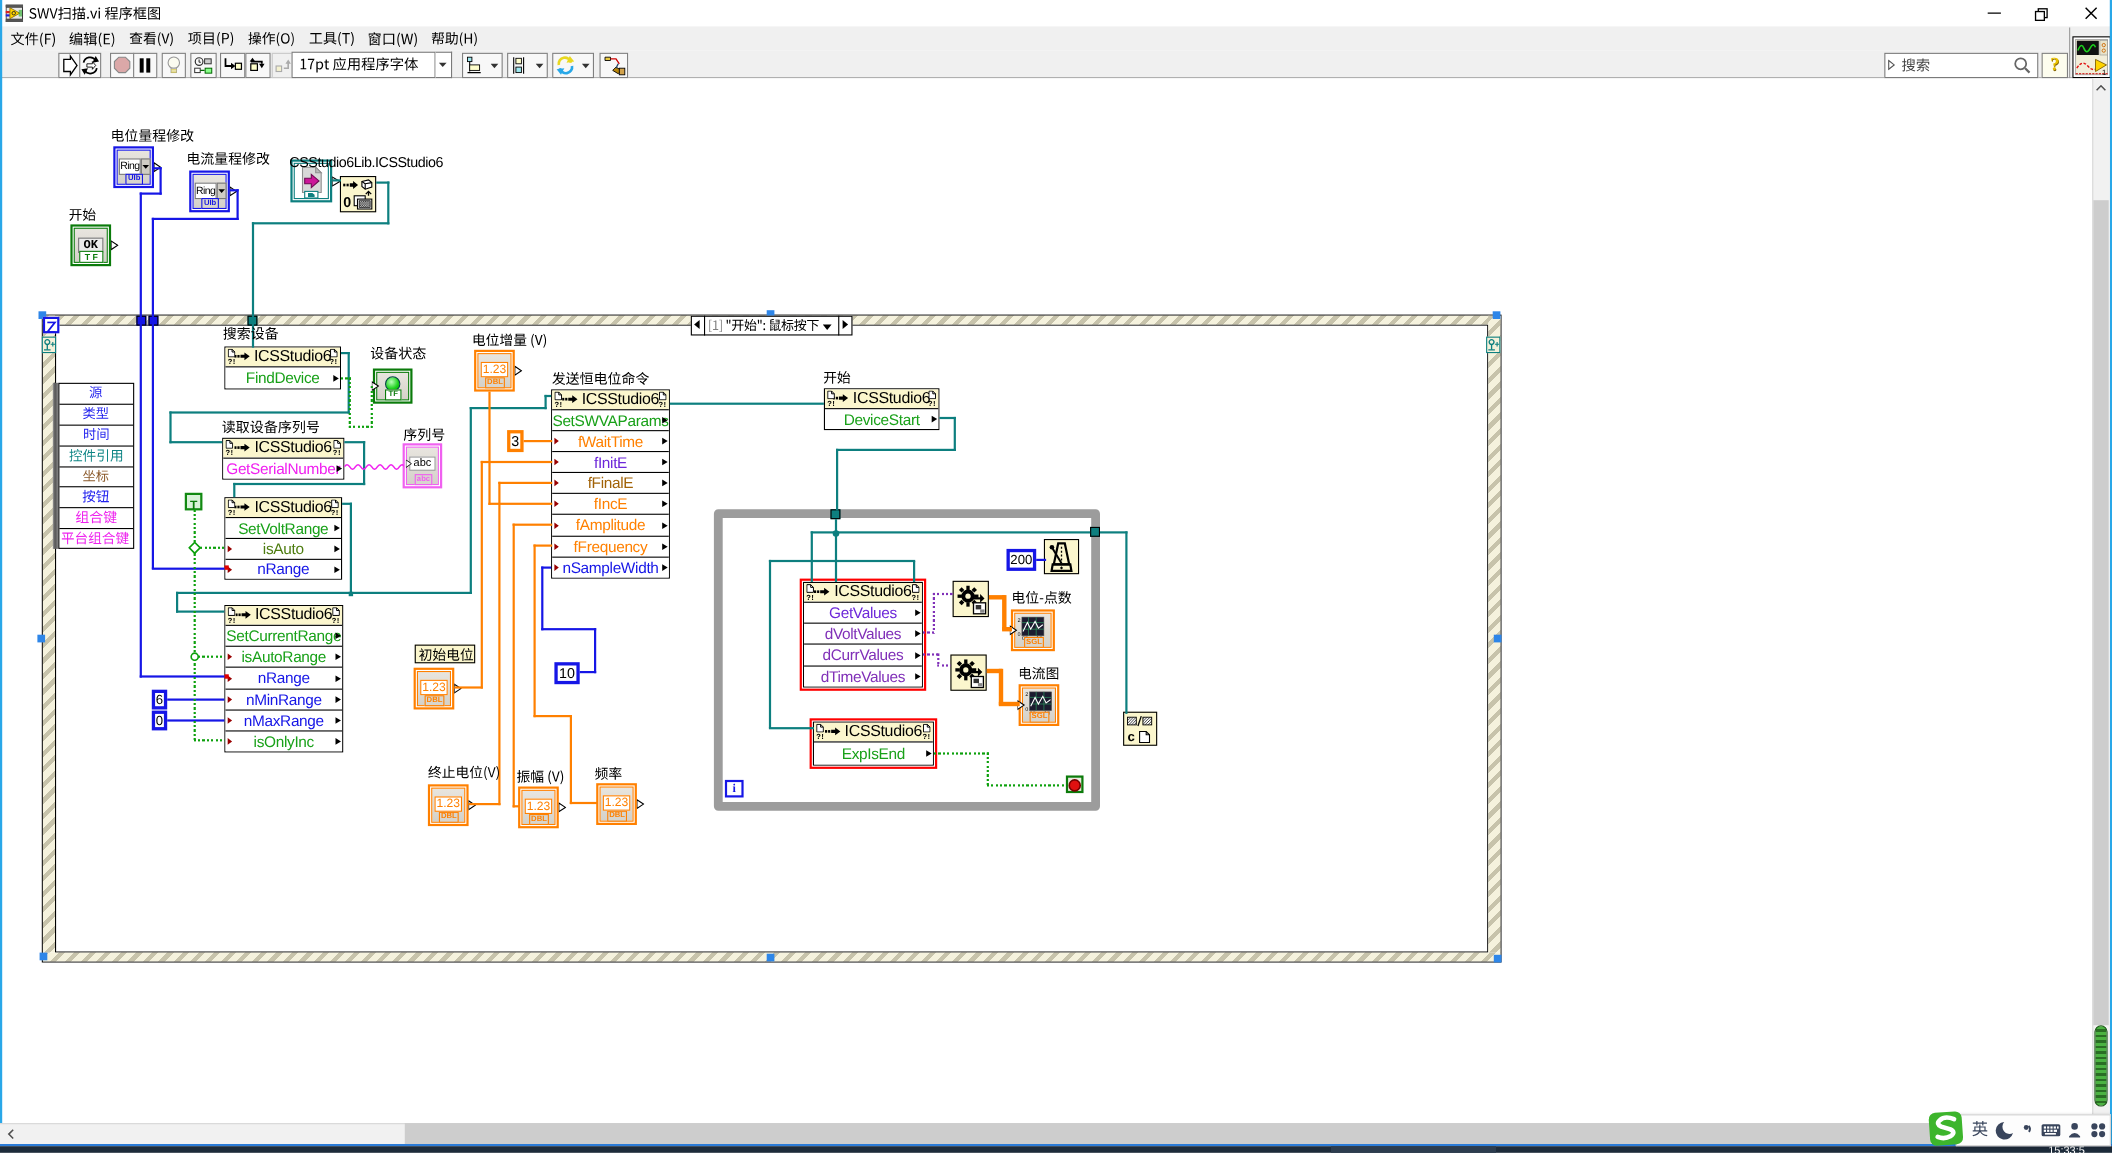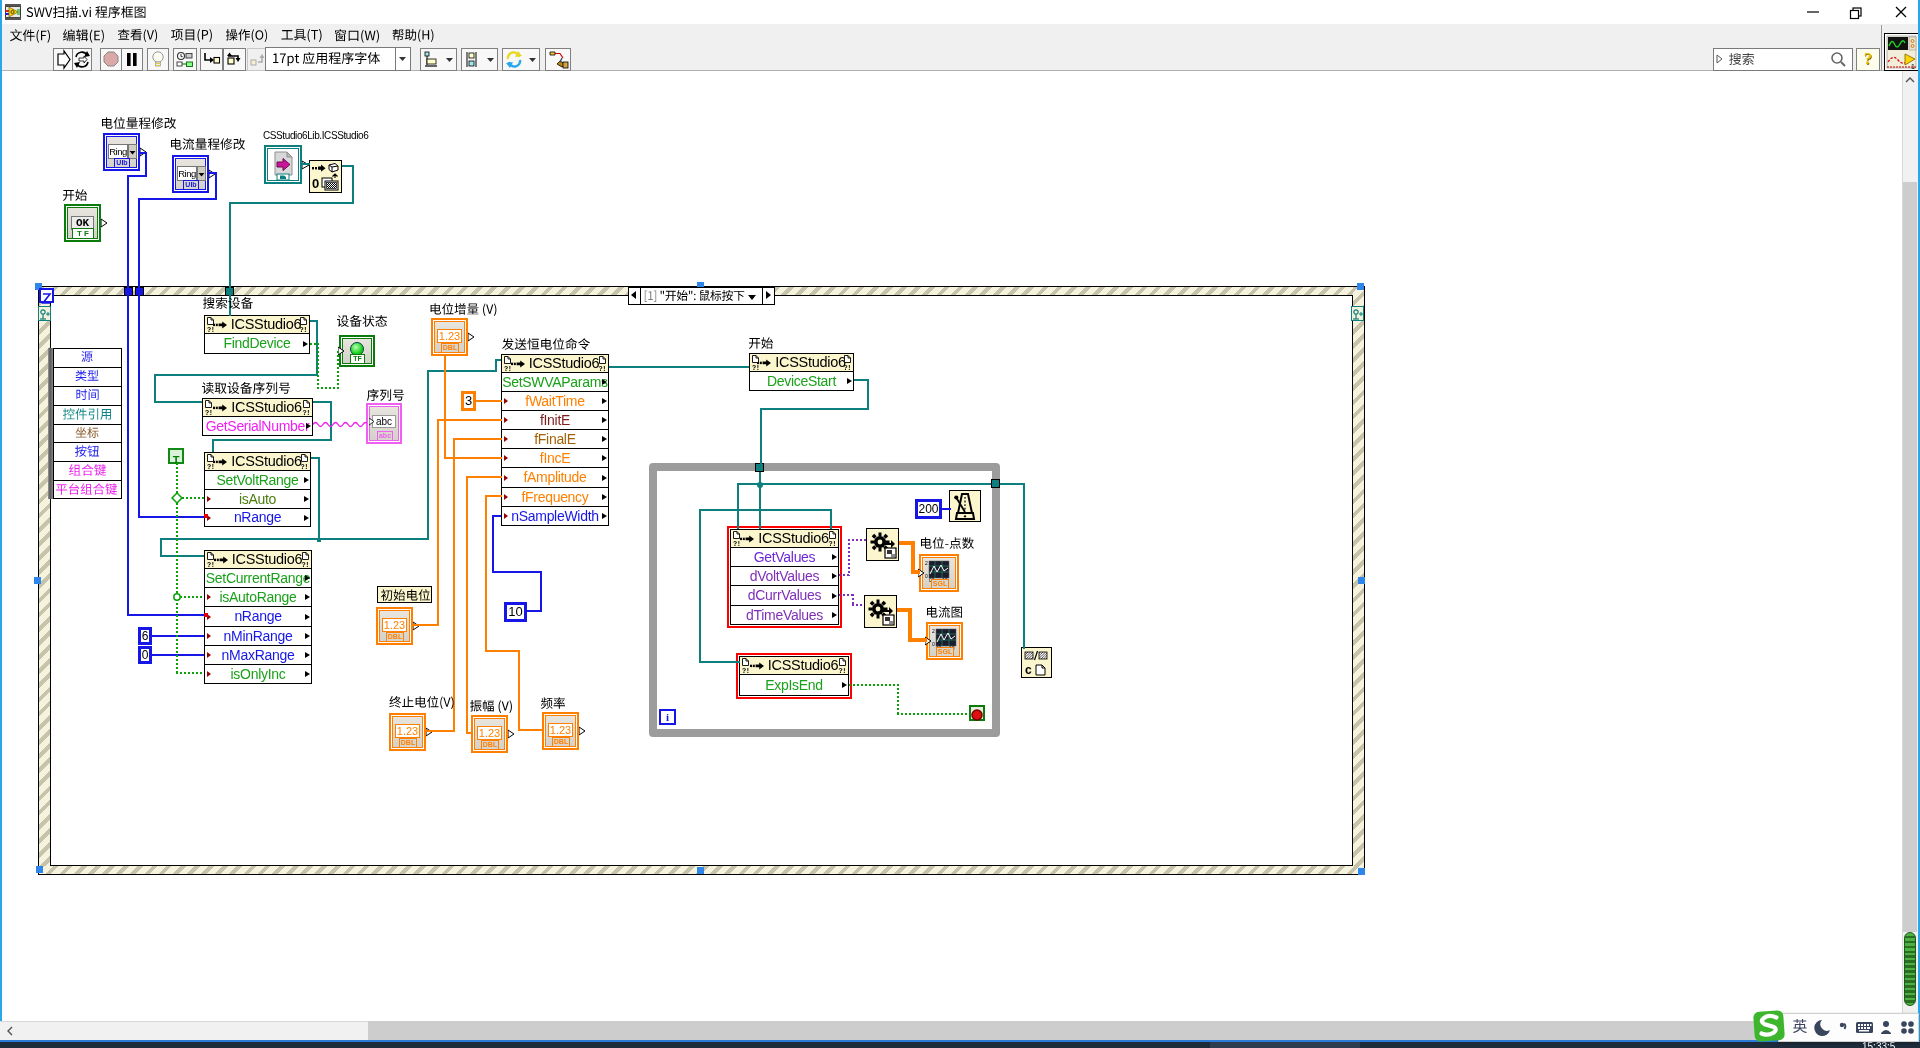--- a/index.html
+++ b/index.html
@@ -378,21 +378,21 @@
       </svg>
       <b class="abs" style="right:2px;bottom:-1px;font-size:7px;line-height:7px;letter-spacing:-0.5px;font-family:'Liberation Mono',monospace">?!</b>
       <span style="display:block;text-align:center;font-size:14.5px;letter-spacing:-0.3px;line-height:17px;white-space:nowrap"><svg width="15" height="8" viewBox="0 0 15 8" style="margin-right:3px">
           <rect x="0" y="2.7" width="2" height="2.4" fill="#000"></rect>
           <rect x="2.8" y="2.7" width="2" height="2.4" fill="#000"></rect>
           <polygon points="5.6,2.5 9.2,2.5 9.2,0.4 14,3.9 9.2,7.4 9.2,5.3 5.6,5.3" fill="#000"></polygon>
         </svg>ICSStudio6</span>
     </div>
     <div class="nrow2" style="height:19px;line-height:18px;color:#19A119">SetSWVAParams<i class="oarr" style="right:1px;top:6px"></i></div>
     <div class="nrow2" style="height:19px;line-height:18px;color:#FF8000">fWaitTime<i class="oarr" style="right:1px;top:6px"></i><i class="iarr" style="left:2px;top:6px;border-left-color:#900"></i></div>
-    <div class="nrow2" style="height:19px;line-height:18px;color:#7f1d1d">fInitE<i class="oarr" style="right:1px;top:6px"></i><i class="iarr" style="left:2px;top:6px;border-left-color:#900"></i></div>
+    <div class="nrow2" style="height:19px;line-height:18px;color:#6d28d9">fInitE<i class="oarr" style="right:1px;top:6px"></i><i class="iarr" style="left:2px;top:6px;border-left-color:#900"></i></div>
     <div class="nrow2" style="height:19px;line-height:18px;color:#a16207">fFinalE<i class="oarr" style="right:1px;top:6px"></i><i class="iarr" style="left:2px;top:6px;border-left-color:#900"></i></div>
     <div class="nrow2" style="height:19px;line-height:18px;color:#FF8000">fIncE<i class="oarr" style="right:1px;top:6px"></i><i class="iarr" style="left:2px;top:6px;border-left-color:#900"></i></div>
     <div class="nrow2" style="height:20px;line-height:19px;color:#FF8000">fAmplitude<i class="oarr" style="right:1px;top:7px"></i><i class="iarr" style="left:2px;top:7px;border-left-color:#900"></i></div>
     <div class="nrow2" style="height:19px;line-height:18px;color:#FF8000">fFrequency<i class="oarr" style="right:1px;top:6px"></i><i class="iarr" style="left:2px;top:6px;border-left-color:#900"></i></div>
     <div class="nrow2" style="height:19px;line-height:18px;color:#1616E6">nSampleWidth<i class="oarr" style="right:1px;top:6px"></i><i class="iarr" style="left:2px;top:6px;border-left-color:#900"></i></div>
   </div>
 <div class="abs" style="left:749px;top:353px;width:105px;height:38px;border:1px solid #000;background:#fff">
     <div style="position:relative;height:17px;background:#FBF6CD">
       <svg class="abs" style="left:2px;top:1px" width="7" height="8" viewBox="0 0 7 8">
         <path d="M0.5 0.5 H4 L6.5 3 V7.5 H0.5 Z" fill="#fff" stroke="#000" stroke-width="0.9"></path>
@@ -790,21 +790,21 @@
   </svg>
 <svg class="lb " style="left:102px;top:117px" width="75" height="13" viewBox="1.6 -10.8 75.2 12.8">
     <path fill="#000" d="M5.7 -5.2V-3.4H2.6V-5.2ZM6.7 -5.2H10.0V-3.4H6.7ZM5.7 -6.1H2.6V-7.9H5.7ZM6.7 -6.1V-7.9H10.0V-6.1ZM1.6 -8.8V-1.6H2.6V-2.4H5.7V-1.1C5.7 0.4 6.2 0.8 7.6 0.8C7.9 0.8 10.0 0.8 10.4 0.8C11.7 0.8 12.1 0.1 12.2 -1.8C11.9 -1.9 11.5 -2.1 11.3 -2.2C11.2 -0.6 11.0 -0.2 10.3 -0.2C9.9 -0.2 8.0 -0.2 7.6 -0.2C6.9 -0.2 6.7 -0.3 6.7 -1.1V-2.4H11.0V-8.8H6.7V-10.6H5.7V-8.8ZM17.4 -8.4V-7.4H24.3V-8.4ZM18.2 -6.5C18.6 -4.7 19.0 -2.3 19.1 -1.0L20.0 -1.3C19.9 -2.6 19.5 -4.9 19.1 -6.7ZM19.9 -10.5C20.2 -9.9 20.4 -9.0 20.5 -8.5L21.5 -8.8C21.4 -9.3 21.1 -10.1 20.8 -10.8ZM16.8 -0.4V0.5H24.8V-0.4H22.2C22.7 -2.1 23.2 -4.6 23.5 -6.6L22.5 -6.8C22.3 -4.9 21.8 -2.1 21.3 -0.4ZM16.3 -10.6C15.6 -8.7 14.4 -6.8 13.2 -5.5C13.3 -5.3 13.6 -4.8 13.7 -4.6C14.2 -5.1 14.6 -5.6 15.0 -6.1V1.0H15.9V-7.6C16.4 -8.5 16.9 -9.4 17.2 -10.4ZM28.6 -8.4H34.9V-7.7H28.6ZM28.6 -9.7H34.9V-9.0H28.6ZM27.6 -10.3V-7.2H35.8V-10.3ZM26.1 -6.6V-5.9H37.5V-6.6ZM28.3 -3.5H31.3V-2.7H28.3ZM32.2 -3.5H35.3V-2.7H32.2ZM28.3 -4.7H31.3V-4.0H28.3ZM32.2 -4.7H35.3V-4.0H32.2ZM26.0 -0.0V0.7H37.5V-0.0H32.2V-0.8H36.5V-1.4H32.2V-2.1H36.2V-5.3H27.4V-2.1H31.3V-1.4H27.1V-0.8H31.3V-0.0ZM44.9 -9.3H48.7V-7.0H44.9ZM44.0 -10.1V-6.1H49.6V-10.1ZM43.8 -2.7V-1.8H46.3V-0.2H42.9V0.7H50.3V-0.2H47.2V-1.8H49.8V-2.7H47.2V-4.2H50.1V-5.0H43.5V-4.2H46.3V-2.7ZM42.7 -10.5C41.7 -10.1 40.1 -9.7 38.6 -9.4C38.8 -9.2 38.9 -8.9 38.9 -8.7C39.5 -8.8 40.2 -8.9 40.8 -9.0V-7.1H38.7V-6.2H40.7C40.2 -4.7 39.3 -3.1 38.5 -2.2C38.6 -2.0 38.8 -1.6 39.0 -1.3C39.6 -2.1 40.3 -3.4 40.8 -4.6V1.0H41.7V-4.5C42.2 -3.9 42.7 -3.3 42.9 -2.9L43.5 -3.7C43.2 -3.9 42.1 -5.1 41.7 -5.4V-6.2H43.3V-7.1H41.7V-9.3C42.3 -9.4 42.9 -9.6 43.3 -9.8ZM59.7 -4.9C59.0 -4.2 57.7 -3.6 56.6 -3.3C56.7 -3.1 57.0 -2.9 57.1 -2.7C58.3 -3.1 59.6 -3.8 60.4 -4.6ZM60.9 -3.6C60.0 -2.7 58.3 -2.0 56.7 -1.7C56.9 -1.5 57.1 -1.2 57.2 -1.0C58.9 -1.5 60.6 -2.3 61.6 -3.3ZM62.1 -2.3C60.9 -1.0 58.6 -0.2 56.0 0.2C56.2 0.4 56.4 0.7 56.5 1.0C59.2 0.5 61.6 -0.4 62.9 -1.9ZM54.7 -7.1V-1.0H55.5V-7.1ZM57.8 -8.5H61.4C60.9 -7.8 60.3 -7.2 59.6 -6.7C58.8 -7.2 58.2 -7.9 57.8 -8.5ZM58.0 -10.7C57.4 -9.3 56.5 -8.0 55.5 -7.1C55.7 -7.0 56.1 -6.7 56.2 -6.6C56.6 -6.9 57.0 -7.4 57.4 -7.8C57.7 -7.3 58.2 -6.8 58.8 -6.3C57.8 -5.7 56.7 -5.4 55.5 -5.2C55.7 -5.0 55.9 -4.6 56.0 -4.4C57.2 -4.7 58.5 -5.1 59.6 -5.8C60.4 -5.2 61.4 -4.8 62.6 -4.5C62.7 -4.7 63.0 -5.1 63.1 -5.3C62.1 -5.5 61.1 -5.8 60.3 -6.2C61.3 -7.0 62.1 -7.9 62.6 -9.0L62.0 -9.3L61.9 -9.3H58.3C58.5 -9.7 58.7 -10.1 58.9 -10.5ZM53.8 -10.6C53.2 -8.6 52.2 -6.7 51.1 -5.4C51.2 -5.2 51.5 -4.7 51.5 -4.4C52.0 -4.9 52.4 -5.5 52.7 -6.1V1.0H53.6V-7.8C54.0 -8.6 54.4 -9.5 54.7 -10.4ZM71.1 -7.4H73.8C73.5 -5.8 73.1 -4.4 72.5 -3.2C71.8 -4.4 71.4 -5.8 71.1 -7.3ZM64.5 -9.8V-8.8H68.0V-6.1H64.6V-1.3C64.6 -0.8 64.4 -0.7 64.2 -0.6C64.4 -0.3 64.6 0.1 64.6 0.4C64.9 0.2 65.4 -0.1 69.1 -1.5C69.0 -1.7 69.0 -2.1 69.0 -2.4L65.6 -1.2V-5.2H68.9L68.9 -5.1C69.1 -5.0 69.5 -4.6 69.6 -4.4C70.0 -4.9 70.3 -5.4 70.5 -6.0C70.9 -4.6 71.3 -3.4 71.9 -2.3C71.1 -1.2 70.1 -0.4 68.8 0.2C69.0 0.4 69.3 0.8 69.4 1.1C70.7 0.4 71.7 -0.4 72.5 -1.4C73.2 -0.4 74.0 0.4 75.1 1.0C75.3 0.7 75.6 0.3 75.8 0.2C74.7 -0.4 73.8 -1.2 73.0 -2.2C73.9 -3.6 74.4 -5.3 74.8 -7.4H75.6V-8.3H71.5C71.7 -9.0 71.9 -9.8 72.0 -10.5L71.1 -10.7C70.7 -8.6 70.0 -6.6 69.0 -5.2V-9.8Z"></path>
   </svg>
 <svg class="lb " style="left:171px;top:138px" width="75" height="13" viewBox="1.6 -10.7 75.2 12.7">
     <path fill="#000" d="M5.7 -5.2V-3.4H2.6V-5.2ZM6.7 -5.2H10.0V-3.4H6.7ZM5.7 -6.1H2.6V-7.9H5.7ZM6.7 -6.1V-7.9H10.0V-6.1ZM1.6 -8.8V-1.6H2.6V-2.4H5.7V-1.1C5.7 0.4 6.2 0.8 7.6 0.8C7.9 0.8 10.0 0.8 10.4 0.8C11.7 0.8 12.1 0.1 12.2 -1.8C11.9 -1.9 11.5 -2.1 11.3 -2.2C11.2 -0.6 11.0 -0.2 10.3 -0.2C9.9 -0.2 8.0 -0.2 7.6 -0.2C6.9 -0.2 6.7 -0.3 6.7 -1.1V-2.4H11.0V-8.8H6.7V-10.6H5.7V-8.8ZM20.0 -4.6V0.5H20.9V-4.6ZM17.8 -4.6V-3.3C17.8 -2.1 17.6 -0.7 16.1 0.4C16.3 0.5 16.6 0.8 16.7 1.0C18.4 -0.2 18.6 -1.9 18.6 -3.3V-4.6ZM22.3 -4.6V-0.6C22.3 0.2 22.4 0.4 22.5 0.6C22.7 0.7 23.0 0.8 23.2 0.8C23.4 0.8 23.7 0.8 23.9 0.8C24.1 0.8 24.3 0.7 24.5 0.7C24.7 0.6 24.8 0.4 24.8 0.2C24.9 -0.1 24.9 -0.7 24.9 -1.3C24.7 -1.4 24.4 -1.5 24.3 -1.7C24.3 -1.0 24.2 -0.6 24.2 -0.4C24.2 -0.2 24.2 -0.1 24.1 -0.0C24.0 0.0 23.9 0.0 23.8 0.0C23.7 0.0 23.5 0.0 23.5 0.0C23.4 0.0 23.3 0.0 23.3 -0.0C23.2 -0.1 23.2 -0.2 23.2 -0.5V-4.6ZM13.8 -9.8C14.5 -9.4 15.5 -8.7 15.9 -8.2L16.5 -8.9C16.1 -9.4 15.1 -10.1 14.3 -10.5ZM13.2 -6.3C14.0 -6.0 15.0 -5.4 15.5 -4.9L16.1 -5.7C15.5 -6.1 14.5 -6.7 13.7 -7.0ZM13.5 0.2 14.3 0.9C15.1 -0.3 16.0 -1.9 16.6 -3.3L16.0 -3.9C15.2 -2.5 14.2 -0.8 13.5 0.2ZM19.8 -10.5C20.0 -10.0 20.2 -9.5 20.4 -9.0H16.7V-8.2H19.2C18.7 -7.5 18.0 -6.6 17.7 -6.3C17.5 -6.1 17.1 -6.0 16.9 -6.0C17.0 -5.8 17.1 -5.3 17.1 -5.1C17.5 -5.2 18.1 -5.3 23.3 -5.6C23.6 -5.3 23.8 -5.0 24.0 -4.7L24.7 -5.2C24.3 -5.9 23.3 -7.1 22.5 -8.0L21.8 -7.5C22.1 -7.2 22.4 -6.8 22.7 -6.4L18.7 -6.2C19.2 -6.7 19.8 -7.5 20.3 -8.2H24.7V-9.0H21.3C21.2 -9.5 20.9 -10.1 20.7 -10.7ZM28.6 -8.4H34.9V-7.7H28.6ZM28.6 -9.7H34.9V-9.0H28.6ZM27.6 -10.3V-7.2H35.8V-10.3ZM26.1 -6.6V-5.9H37.5V-6.6ZM28.3 -3.5H31.3V-2.7H28.3ZM32.2 -3.5H35.3V-2.7H32.2ZM28.3 -4.7H31.3V-4.0H28.3ZM32.2 -4.7H35.3V-4.0H32.2ZM26.0 -0.0V0.7H37.5V-0.0H32.2V-0.8H36.5V-1.4H32.2V-2.1H36.2V-5.3H27.4V-2.1H31.3V-1.4H27.1V-0.8H31.3V-0.0ZM44.9 -9.3H48.7V-7.0H44.9ZM44.0 -10.1V-6.1H49.6V-10.1ZM43.8 -2.7V-1.8H46.3V-0.2H42.9V0.7H50.3V-0.2H47.2V-1.8H49.8V-2.7H47.2V-4.2H50.1V-5.0H43.5V-4.2H46.3V-2.7ZM42.7 -10.5C41.7 -10.1 40.1 -9.7 38.6 -9.4C38.8 -9.2 38.9 -8.9 38.9 -8.7C39.5 -8.8 40.2 -8.9 40.8 -9.0V-7.1H38.7V-6.2H40.7C40.2 -4.7 39.3 -3.1 38.5 -2.2C38.6 -2.0 38.8 -1.6 39.0 -1.3C39.6 -2.1 40.3 -3.4 40.8 -4.6V1.0H41.7V-4.5C42.2 -3.9 42.7 -3.3 42.9 -2.9L43.5 -3.7C43.2 -3.9 42.1 -5.1 41.7 -5.4V-6.2H43.3V-7.1H41.7V-9.3C42.3 -9.4 42.9 -9.6 43.3 -9.8ZM59.7 -4.9C59.0 -4.2 57.7 -3.6 56.6 -3.3C56.7 -3.1 57.0 -2.9 57.1 -2.7C58.3 -3.1 59.6 -3.8 60.4 -4.6ZM60.9 -3.6C60.0 -2.7 58.3 -2.0 56.7 -1.7C56.9 -1.5 57.1 -1.2 57.2 -1.0C58.9 -1.5 60.6 -2.3 61.6 -3.3ZM62.1 -2.3C60.9 -1.0 58.6 -0.2 56.0 0.2C56.2 0.4 56.4 0.7 56.5 1.0C59.2 0.5 61.6 -0.4 62.9 -1.9ZM54.7 -7.1V-1.0H55.5V-7.1ZM57.8 -8.5H61.4C60.9 -7.8 60.3 -7.2 59.6 -6.7C58.8 -7.2 58.2 -7.9 57.8 -8.5ZM58.0 -10.7C57.4 -9.3 56.5 -8.0 55.5 -7.1C55.7 -7.0 56.1 -6.7 56.2 -6.6C56.6 -6.9 57.0 -7.4 57.4 -7.8C57.7 -7.3 58.2 -6.8 58.8 -6.3C57.8 -5.7 56.7 -5.4 55.5 -5.2C55.7 -5.0 55.9 -4.6 56.0 -4.4C57.2 -4.7 58.5 -5.1 59.6 -5.8C60.4 -5.2 61.4 -4.8 62.6 -4.5C62.7 -4.7 63.0 -5.1 63.1 -5.3C62.1 -5.5 61.1 -5.8 60.3 -6.2C61.3 -7.0 62.1 -7.9 62.6 -9.0L62.0 -9.3L61.9 -9.3H58.3C58.5 -9.7 58.7 -10.1 58.9 -10.5ZM53.8 -10.6C53.2 -8.6 52.2 -6.7 51.1 -5.4C51.2 -5.2 51.5 -4.7 51.5 -4.4C52.0 -4.9 52.4 -5.5 52.7 -6.1V1.0H53.6V-7.8C54.0 -8.6 54.4 -9.5 54.7 -10.4ZM71.1 -7.4H73.8C73.5 -5.8 73.1 -4.4 72.5 -3.2C71.8 -4.4 71.4 -5.8 71.1 -7.3ZM64.5 -9.8V-8.8H68.0V-6.1H64.6V-1.3C64.6 -0.8 64.4 -0.7 64.2 -0.6C64.4 -0.3 64.6 0.1 64.6 0.4C64.9 0.2 65.4 -0.1 69.1 -1.5C69.0 -1.7 69.0 -2.1 69.0 -2.4L65.6 -1.2V-5.2H68.9L68.9 -5.1C69.1 -5.0 69.5 -4.6 69.6 -4.4C70.0 -4.9 70.3 -5.4 70.5 -6.0C70.9 -4.6 71.3 -3.4 71.9 -2.3C71.1 -1.2 70.1 -0.4 68.8 0.2C69.0 0.4 69.3 0.8 69.4 1.1C70.7 0.4 71.7 -0.4 72.5 -1.4C73.2 -0.4 74.0 0.4 75.1 1.0C75.3 0.7 75.6 0.3 75.8 0.2C74.7 -0.4 73.8 -1.2 73.0 -2.2C73.9 -3.6 74.4 -5.3 74.8 -7.4H75.6V-8.3H71.5C71.7 -9.0 71.9 -9.8 72.0 -10.5L71.1 -10.7C70.7 -8.6 70.0 -6.6 69.0 -5.2V-9.8Z"></path>
   </svg>
 <svg class="lb " style="left:63px;top:189px" width="25" height="13" viewBox="0.7 -10.7 25.3 12.7">
     <path fill="#000" d="M8.2 -8.9V-5.3H4.7V-5.9V-8.9ZM0.7 -5.3V-4.4H3.7C3.5 -2.7 2.8 -1.0 0.7 0.4C0.9 0.5 1.3 0.8 1.4 1.1C3.8 -0.4 4.5 -2.4 4.6 -4.4H8.2V1.0H9.2V-4.4H12.1V-5.3H9.2V-8.9H11.7V-9.8H1.1V-8.9H3.7V-5.9L3.7 -5.3ZM18.6 -4.2V1.0H19.4V0.5H23.3V1.0H24.2V-4.2ZM19.4 -0.4V-3.3H23.3V-0.4ZM18.1 -5.2C18.5 -5.3 19.1 -5.4 23.8 -5.7C24.0 -5.4 24.1 -5.1 24.2 -4.8L25.0 -5.3C24.6 -6.2 23.7 -7.7 22.9 -8.8L22.1 -8.5C22.5 -7.9 23.0 -7.2 23.3 -6.6L19.3 -6.3C20.1 -7.5 21.0 -8.9 21.7 -10.4L20.7 -10.7C20.0 -9.1 19.0 -7.4 18.6 -6.9C18.3 -6.5 18.1 -6.1 17.8 -6.1C17.9 -5.8 18.1 -5.4 18.1 -5.2ZM15.3 -7.2H16.7C16.6 -5.5 16.3 -4.2 15.8 -3.1C15.4 -3.4 15.0 -3.7 14.5 -4.1C14.8 -5.0 15.0 -6.1 15.3 -7.2ZM13.5 -3.7C14.2 -3.3 14.8 -2.7 15.5 -2.2C14.9 -1.1 14.1 -0.3 13.2 0.2C13.4 0.4 13.7 0.8 13.8 1.0C14.8 0.4 15.5 -0.4 16.1 -1.6C16.6 -1.1 17.0 -0.7 17.3 -0.3L17.9 -1.0C17.6 -1.5 17.1 -2.0 16.5 -2.5C17.1 -3.9 17.5 -5.7 17.6 -8.0L17.1 -8.1L16.9 -8.1H15.4C15.6 -8.9 15.7 -9.8 15.8 -10.6L15.0 -10.6C14.9 -9.8 14.7 -9.0 14.6 -8.1H13.2V-7.2H14.4C14.1 -5.9 13.8 -4.6 13.5 -3.7Z"></path>
   </svg>
-<div class="abs" style="left:263px;top:130px;font-size:10px;letter-spacing:-0.4px">CSStudio6Lib.ICSStudio6</div>
+<div class="abs" style="left:263px;top:140px;font-size:13px;letter-spacing:-0.4px">CSStudio6Lib.ICSStudio6</div>
 <svg class="lb " style="left:203px;top:297px" width="51" height="13" viewBox="0.5 -10.7 51.0 12.8">
     <path fill="#000" d="M2.1 -10.7V-8.1H0.6V-7.2H2.1V-4.5L0.5 -3.9L0.7 -3.0L2.1 -3.5V-0.2C2.1 0.0 2.0 0.0 1.9 0.0C1.8 0.1 1.3 0.1 0.8 0.0C0.9 0.3 1.1 0.7 1.1 1.0C1.8 1.0 2.3 0.9 2.6 0.8C2.9 0.6 3.0 0.3 3.0 -0.2V-3.9L4.4 -4.4L4.3 -5.3L3.0 -4.8V-7.2H4.3V-8.1H3.0V-10.7ZM4.8 -3.7V-2.9H5.4L5.3 -2.8C5.8 -2.0 6.5 -1.3 7.4 -0.7C6.3 -0.2 5.1 0.1 3.9 0.3C4.0 0.5 4.2 0.8 4.3 1.0C5.7 0.8 7.1 0.4 8.3 -0.2C9.3 0.4 10.4 0.7 11.6 1.0C11.8 0.7 12.0 0.4 12.2 0.2C11.1 0.0 10.1 -0.3 9.2 -0.7C10.2 -1.3 11.0 -2.3 11.6 -3.4L11.0 -3.7L10.8 -3.7H8.7V-4.9H11.6V-9.6H9.2V-8.8H10.8V-7.6H9.2V-6.9H10.8V-5.7H8.7V-10.7H7.8V-5.7H5.8V-6.9H7.2V-7.6H5.8V-8.8C6.5 -9.0 7.2 -9.3 7.7 -9.6L7.0 -10.2C6.6 -9.9 5.7 -9.5 5.0 -9.3V-4.9H7.8V-3.7ZM10.3 -2.9C9.8 -2.1 9.1 -1.6 8.3 -1.1C7.4 -1.6 6.7 -2.2 6.2 -2.9ZM20.7 -1.3C21.8 -0.7 23.2 0.2 23.8 0.7L24.6 0.2C23.9 -0.4 22.5 -1.2 21.5 -1.8ZM16.4 -1.7C15.7 -1.0 14.5 -0.3 13.5 0.1C13.7 0.3 14.0 0.6 14.2 0.8C15.2 0.3 16.4 -0.6 17.2 -1.4ZM15.2 -4.1C15.4 -4.1 15.7 -4.2 18.0 -4.3C17.0 -3.8 16.1 -3.5 15.7 -3.3C15.0 -3.0 14.4 -2.8 14.0 -2.8C14.1 -2.5 14.2 -2.1 14.2 -1.9C14.6 -2.1 15.1 -2.1 18.8 -2.3V-0.1C18.8 0.0 18.7 0.1 18.5 0.1C18.3 0.1 17.6 0.1 16.9 0.1C17.0 0.3 17.2 0.7 17.2 1.0C18.1 1.0 18.8 1.0 19.2 0.8C19.6 0.7 19.7 0.4 19.7 -0.1V-2.4L22.8 -2.6C23.2 -2.2 23.5 -1.9 23.7 -1.6L24.4 -2.1C23.9 -2.8 22.7 -3.9 21.8 -4.6L21.1 -4.2C21.5 -3.9 21.8 -3.6 22.2 -3.2L16.6 -2.9C18.4 -3.6 20.2 -4.5 21.9 -5.5L21.2 -6.1C20.7 -5.7 20.1 -5.4 19.5 -5.1L16.6 -4.9C17.5 -5.3 18.4 -5.8 19.2 -6.4L18.8 -6.7H23.6V-5.1H24.6V-7.5H19.5V-8.7H24.4V-9.6H19.5V-10.7H18.6V-9.6H13.7V-8.7H18.6V-7.5H13.5V-5.1H14.4V-6.7H18.2C17.3 -6.0 16.2 -5.4 15.8 -5.2C15.5 -5.0 15.2 -4.9 14.9 -4.9C15.0 -4.7 15.1 -4.2 15.2 -4.1ZM26.9 -9.9C27.6 -9.3 28.5 -8.4 28.9 -7.9L29.5 -8.5C29.1 -9.1 28.3 -9.9 27.6 -10.4ZM25.9 -6.7V-5.8H27.7V-1.2C27.7 -0.6 27.3 -0.2 27.1 -0.1C27.3 0.1 27.5 0.5 27.6 0.8C27.8 0.5 28.2 0.3 30.4 -1.4C30.3 -1.6 30.1 -2.0 30.1 -2.2L28.7 -1.2V-6.7ZM31.6 -10.2V-8.8C31.6 -7.9 31.4 -6.8 29.7 -6.0C29.9 -5.9 30.2 -5.5 30.3 -5.3C32.1 -6.2 32.5 -7.6 32.5 -8.8V-9.3H34.8V-7.3C34.8 -6.3 35.0 -6.0 35.9 -6.0C36.0 -6.0 36.6 -6.0 36.8 -6.0C37.1 -6.0 37.3 -6.0 37.5 -6.0C37.4 -6.2 37.4 -6.6 37.4 -6.8C37.2 -6.8 37.0 -6.8 36.8 -6.8C36.6 -6.8 36.1 -6.8 35.9 -6.8C35.7 -6.8 35.7 -6.9 35.7 -7.3V-10.2ZM35.6 -4.2C35.2 -3.1 34.5 -2.3 33.6 -1.6C32.8 -2.3 32.1 -3.2 31.7 -4.2ZM30.3 -5.1V-4.2H30.9L30.8 -4.1C31.3 -2.9 32.0 -1.9 32.9 -1.1C31.9 -0.5 30.8 -0.1 29.7 0.2C29.9 0.4 30.1 0.8 30.2 1.0C31.4 0.7 32.6 0.2 33.6 -0.5C34.6 0.2 35.7 0.7 37.0 1.1C37.2 0.8 37.4 0.4 37.6 0.2C36.4 -0.1 35.3 -0.5 34.4 -1.1C35.5 -2.0 36.3 -3.3 36.8 -4.8L36.3 -5.1L36.1 -5.1ZM46.8 -8.7C46.2 -8.1 45.4 -7.5 44.4 -7.0C43.6 -7.5 42.8 -8.0 42.3 -8.6L42.4 -8.7ZM42.8 -10.7C42.2 -9.6 40.9 -8.3 39.1 -7.5C39.3 -7.3 39.6 -7.0 39.7 -6.8C40.4 -7.1 41.1 -7.6 41.6 -8.0C42.1 -7.5 42.7 -7.0 43.4 -6.6C41.9 -5.9 40.1 -5.5 38.5 -5.3C38.6 -5.1 38.8 -4.6 38.9 -4.4C40.8 -4.7 42.7 -5.2 44.4 -6.1C46.0 -5.3 47.9 -4.8 49.9 -4.5C50.0 -4.8 50.2 -5.2 50.5 -5.4C48.7 -5.6 46.9 -6.0 45.4 -6.6C46.6 -7.3 47.7 -8.2 48.4 -9.2L47.7 -9.6L47.6 -9.6H43.2C43.4 -9.9 43.6 -10.2 43.8 -10.5ZM41.2 -1.6H43.9V-0.2H41.2ZM41.2 -2.4V-3.7H43.9V-2.4ZM47.6 -1.6V-0.2H44.9V-1.6ZM47.6 -2.4H44.9V-3.7H47.6ZM40.3 -4.5V1.0H41.2V0.6H47.6V1.0H48.6V-4.5Z"></path>
   </svg>
 <svg class="lb " style="left:337px;top:315px" width="51" height="13" viewBox="0.5 -10.7 50.7 12.8">
     <path fill="#000" d="M1.5 -9.9C2.2 -9.3 3.1 -8.4 3.5 -7.9L4.1 -8.5C3.7 -9.1 2.9 -9.9 2.2 -10.4ZM0.5 -6.7V-5.8H2.3V-1.2C2.3 -0.6 1.9 -0.2 1.7 -0.1C1.9 0.1 2.1 0.5 2.2 0.8C2.4 0.5 2.8 0.3 5.0 -1.4C4.9 -1.6 4.7 -2.0 4.7 -2.2L3.3 -1.2V-6.7ZM6.2 -10.2V-8.8C6.2 -7.9 6.0 -6.8 4.3 -6.0C4.5 -5.9 4.8 -5.5 4.9 -5.3C6.7 -6.2 7.1 -7.6 7.1 -8.8V-9.3H9.4V-7.3C9.4 -6.3 9.6 -6.0 10.5 -6.0C10.6 -6.0 11.2 -6.0 11.4 -6.0C11.7 -6.0 11.9 -6.0 12.1 -6.0C12.0 -6.2 12.0 -6.6 12.0 -6.8C11.8 -6.8 11.6 -6.8 11.4 -6.8C11.2 -6.8 10.7 -6.8 10.5 -6.8C10.3 -6.8 10.3 -6.9 10.3 -7.3V-10.2ZM10.2 -4.2C9.8 -3.1 9.1 -2.3 8.2 -1.6C7.4 -2.3 6.7 -3.2 6.3 -4.2ZM4.9 -5.1V-4.2H5.5L5.4 -4.1C5.9 -2.9 6.6 -1.9 7.5 -1.1C6.5 -0.5 5.4 -0.1 4.3 0.2C4.5 0.4 4.7 0.8 4.8 1.0C6.0 0.7 7.2 0.2 8.2 -0.5C9.2 0.2 10.3 0.7 11.6 1.1C11.8 0.8 12.0 0.4 12.2 0.2C11.0 -0.1 9.9 -0.5 9.0 -1.1C10.1 -2.0 10.9 -3.3 11.4 -4.8L10.9 -5.1L10.7 -5.1ZM21.4 -8.7C20.8 -8.1 20.0 -7.5 19.0 -7.0C18.2 -7.5 17.4 -8.0 16.9 -8.6L17.0 -8.7ZM17.4 -10.7C16.8 -9.6 15.5 -8.3 13.7 -7.5C13.9 -7.3 14.2 -7.0 14.3 -6.8C15.0 -7.1 15.7 -7.6 16.2 -8.0C16.7 -7.5 17.3 -7.0 18.0 -6.6C16.5 -5.9 14.7 -5.5 13.1 -5.3C13.2 -5.1 13.4 -4.6 13.5 -4.4C15.4 -4.7 17.3 -5.2 19.0 -6.1C20.6 -5.3 22.5 -4.8 24.5 -4.5C24.6 -4.8 24.8 -5.2 25.1 -5.4C23.3 -5.6 21.5 -6.0 20.0 -6.6C21.2 -7.3 22.3 -8.2 23.0 -9.2L22.3 -9.6L22.2 -9.6H17.8C18.0 -9.9 18.2 -10.2 18.4 -10.5ZM15.8 -1.6H18.5V-0.2H15.8ZM15.8 -2.4V-3.7H18.5V-2.4ZM22.2 -1.6V-0.2H19.5V-1.6ZM22.2 -2.4H19.5V-3.7H22.2ZM14.9 -4.5V1.0H15.8V0.6H22.2V1.0H23.2V-4.5ZM34.8 -9.8C35.4 -9.1 36.0 -8.2 36.3 -7.6L37.1 -8.1C36.8 -8.6 36.1 -9.6 35.5 -10.2ZM26.0 -8.6C26.6 -7.8 27.3 -6.8 27.6 -6.2L28.4 -6.7C28.1 -7.3 27.4 -8.3 26.7 -9.0ZM32.9 -10.6V-7.7L32.9 -6.9H29.9V-6.0H32.8C32.6 -3.9 31.9 -1.5 29.6 0.4C29.8 0.5 30.1 0.8 30.3 1.0C32.2 -0.6 33.1 -2.5 33.5 -4.4C34.2 -2.0 35.3 -0.1 37.1 1.0C37.2 0.7 37.5 0.4 37.8 0.2C35.8 -0.9 34.6 -3.2 34.0 -6.0H37.5V-6.9H33.8L33.8 -7.7V-10.6ZM25.8 -2.5 26.4 -1.7C27.0 -2.2 27.8 -3.0 28.5 -3.7V1.0H29.5V-10.7H28.5V-4.9C27.5 -3.9 26.5 -3.0 25.8 -2.5ZM42.9 -5.2C43.7 -4.8 44.6 -4.1 45.0 -3.6L45.8 -4.2C45.4 -4.7 44.5 -5.3 43.7 -5.7ZM41.5 -3.1V-0.6C41.5 0.5 41.9 0.7 43.4 0.7C43.7 0.7 46.0 0.7 46.4 0.7C47.6 0.7 47.9 0.3 48.0 -1.3C47.7 -1.3 47.3 -1.5 47.1 -1.6C47.1 -0.3 47.0 -0.1 46.3 -0.1C45.8 -0.1 43.8 -0.1 43.4 -0.1C42.6 -0.1 42.5 -0.2 42.5 -0.6V-3.1ZM43.3 -3.4C44.0 -2.7 44.9 -1.8 45.3 -1.1L46.1 -1.7C45.7 -2.3 44.8 -3.2 44.0 -3.8ZM47.6 -3.0C48.3 -1.9 48.9 -0.5 49.1 0.4L50.0 0.1C49.8 -0.8 49.1 -2.2 48.5 -3.3ZM40.1 -3.1C39.8 -2.0 39.4 -0.7 38.8 0.1L39.6 0.5C40.2 -0.4 40.6 -1.7 40.9 -2.8ZM44.0 -10.7C44.0 -10.1 43.9 -9.5 43.7 -8.9H38.8V-8.0H43.5C42.9 -6.3 41.6 -5.0 38.7 -4.2C38.9 -4.0 39.1 -3.6 39.2 -3.4C42.5 -4.3 43.9 -6.0 44.5 -8.0C45.5 -5.7 47.1 -4.2 49.6 -3.5C49.8 -3.7 50.0 -4.1 50.3 -4.4C48.0 -4.9 46.4 -6.2 45.5 -8.0H50.1V-8.9H44.7C44.9 -9.5 44.9 -10.1 45.0 -10.7Z"></path>
   </svg>
 <svg class="lb " style="left:430px;top:303px" width="68" height="14" viewBox="1.6 -10.8 67.8 14.2">
     <path fill="#000" d="M5.7 -5.2V-3.4H2.6V-5.2ZM6.7 -5.2H10.0V-3.4H6.7ZM5.7 -6.1H2.6V-7.9H5.7ZM6.7 -6.1V-7.9H10.0V-6.1ZM1.6 -8.8V-1.6H2.6V-2.4H5.7V-1.1C5.7 0.4 6.2 0.8 7.6 0.8C7.9 0.8 10.0 0.8 10.4 0.8C11.7 0.8 12.1 0.1 12.2 -1.8C11.9 -1.9 11.5 -2.1 11.3 -2.2C11.2 -0.6 11.0 -0.2 10.3 -0.2C9.9 -0.2 8.0 -0.2 7.6 -0.2C6.9 -0.2 6.7 -0.3 6.7 -1.1V-2.4H11.0V-8.8H6.7V-10.6H5.7V-8.8ZM17.4 -8.4V-7.4H24.3V-8.4ZM18.2 -6.5C18.6 -4.7 19.0 -2.3 19.1 -1.0L20.0 -1.3C19.9 -2.6 19.5 -4.9 19.1 -6.7ZM19.9 -10.5C20.2 -9.9 20.4 -9.0 20.5 -8.5L21.5 -8.8C21.4 -9.3 21.1 -10.1 20.8 -10.8ZM16.8 -0.4V0.5H24.8V-0.4H22.2C22.7 -2.1 23.2 -4.6 23.5 -6.6L22.5 -6.8C22.3 -4.9 21.8 -2.1 21.3 -0.4ZM16.3 -10.6C15.6 -8.7 14.4 -6.8 13.2 -5.5C13.3 -5.3 13.6 -4.8 13.7 -4.6C14.2 -5.1 14.6 -5.6 15.0 -6.1V1.0H15.9V-7.6C16.4 -8.5 16.9 -9.4 17.2 -10.4ZM31.3 -7.6C31.7 -7.0 32.1 -6.2 32.2 -5.7L32.8 -6.0C32.6 -6.5 32.3 -7.2 31.9 -7.8ZM35.2 -7.8C35.0 -7.2 34.5 -6.4 34.2 -5.9L34.7 -5.7C35.0 -6.2 35.4 -6.9 35.8 -7.5ZM25.9 -1.6 26.2 -0.7C27.3 -1.1 28.5 -1.6 29.8 -2.1L29.6 -3.0L28.3 -2.5V-6.7H29.6V-7.6H28.3V-10.5H27.4V-7.6H26.1V-6.7H27.4V-2.2ZM31.0 -10.3C31.4 -9.8 31.7 -9.2 31.9 -8.8L32.8 -9.2C32.6 -9.6 32.2 -10.2 31.8 -10.6ZM30.1 -8.8V-4.6H36.9V-8.8H35.2C35.5 -9.3 35.9 -9.8 36.2 -10.4L35.3 -10.7C35.0 -10.1 34.6 -9.3 34.2 -8.8ZM30.9 -8.1H33.2V-5.3H30.9ZM33.9 -8.1H36.1V-5.3H33.9ZM31.7 -1.3H35.4V-0.4H31.7ZM31.7 -2.0V-3.1H35.4V-2.0ZM30.8 -3.8V1.0H31.7V0.4H35.4V1.0H36.3V-3.8ZM41.3 -8.4H47.6V-7.7H41.3ZM41.3 -9.7H47.6V-9.0H41.3ZM40.3 -10.3V-7.2H48.5V-10.3ZM38.8 -6.6V-5.9H50.2V-6.6ZM41.0 -3.5H44.0V-2.7H41.0ZM44.9 -3.5H48.0V-2.7H44.9ZM41.0 -4.7H44.0V-4.0H41.0ZM44.9 -4.7H48.0V-4.0H44.9ZM38.7 -0.0V0.7H50.2V-0.0H44.9V-0.8H49.2V-1.4H44.9V-2.1H48.9V-5.3H40.1V-2.1H44.0V-1.4H39.8V-0.8H44.0V-0.0ZM56.7 2.5 57.4 2.2C56.3 0.4 55.8 -1.8 55.8 -3.9C55.8 -6.1 56.3 -8.2 57.4 -10.1L56.7 -10.4C55.5 -8.5 54.8 -6.4 54.8 -3.9C54.8 -1.4 55.5 0.6 56.7 2.5ZM60.9 0.0H62.3L65.2 -9.3H64.0L62.5 -4.3C62.2 -3.2 62.0 -2.3 61.6 -1.2H61.6C61.3 -2.3 61.0 -3.2 60.7 -4.3L59.2 -9.3H58.0ZM66.5 2.5C67.7 0.6 68.4 -1.4 68.4 -3.9C68.4 -6.4 67.7 -8.5 66.5 -10.4L65.8 -10.1C66.9 -8.2 67.4 -6.1 67.4 -3.9C67.4 -1.8 66.9 0.4 65.8 2.2Z"></path>
   </svg>
 <svg class="lb " style="left:202px;top:382px" width="89" height="13" viewBox="0.5 -10.7 88.5 12.8">

